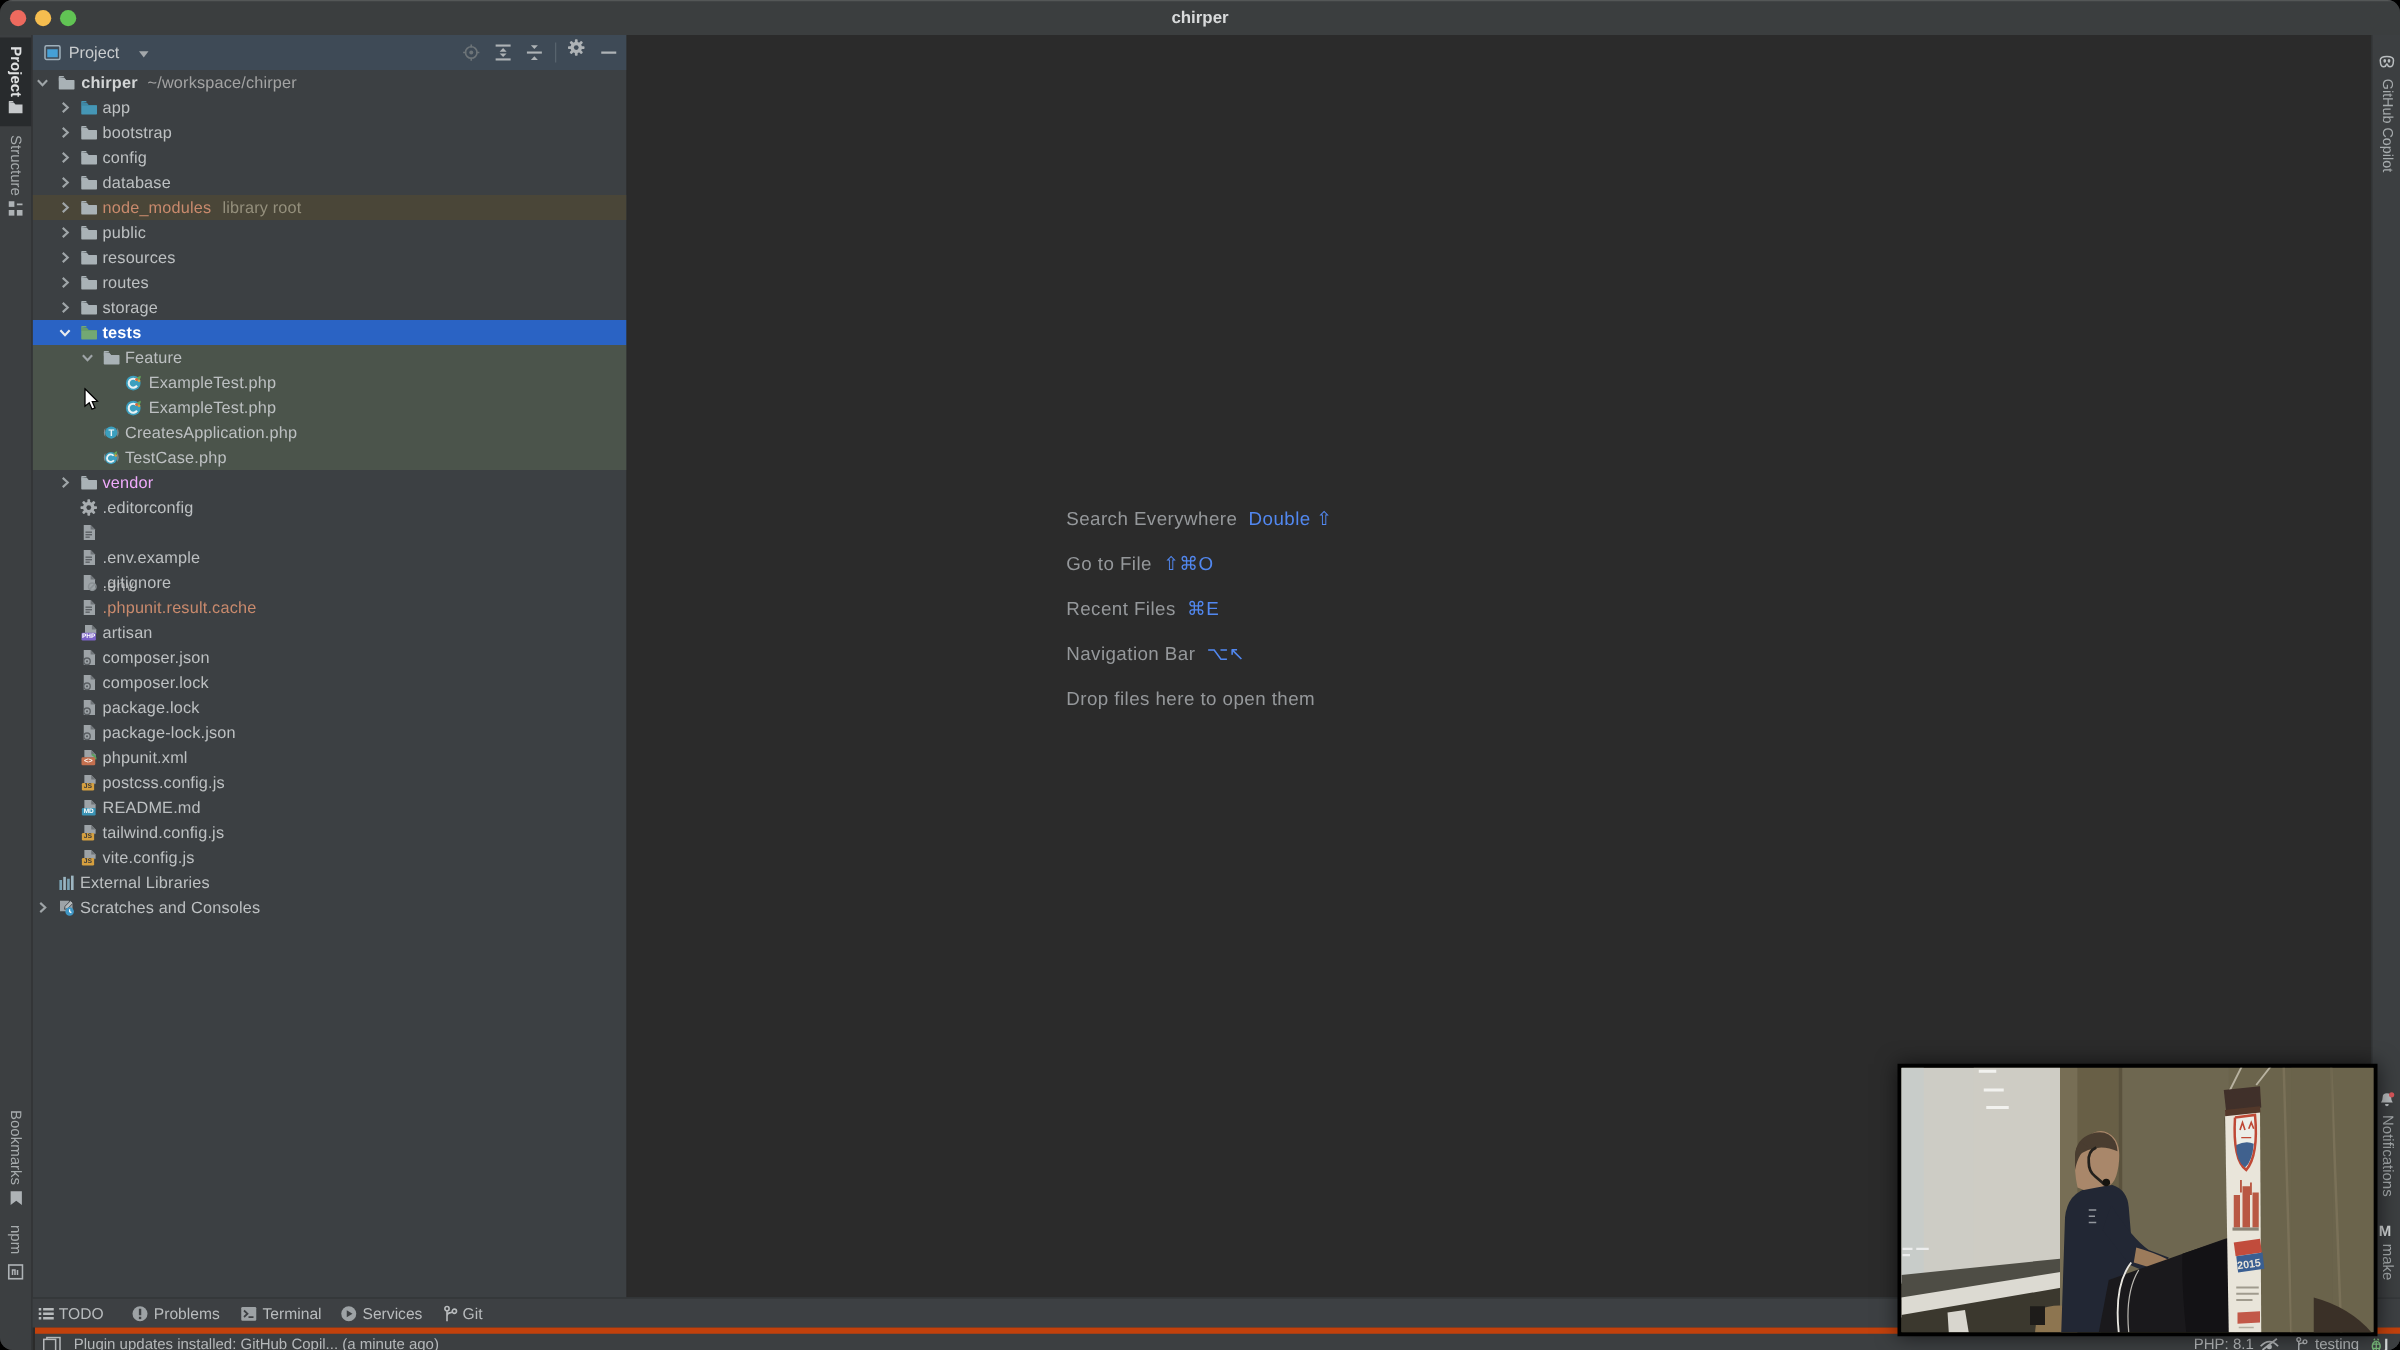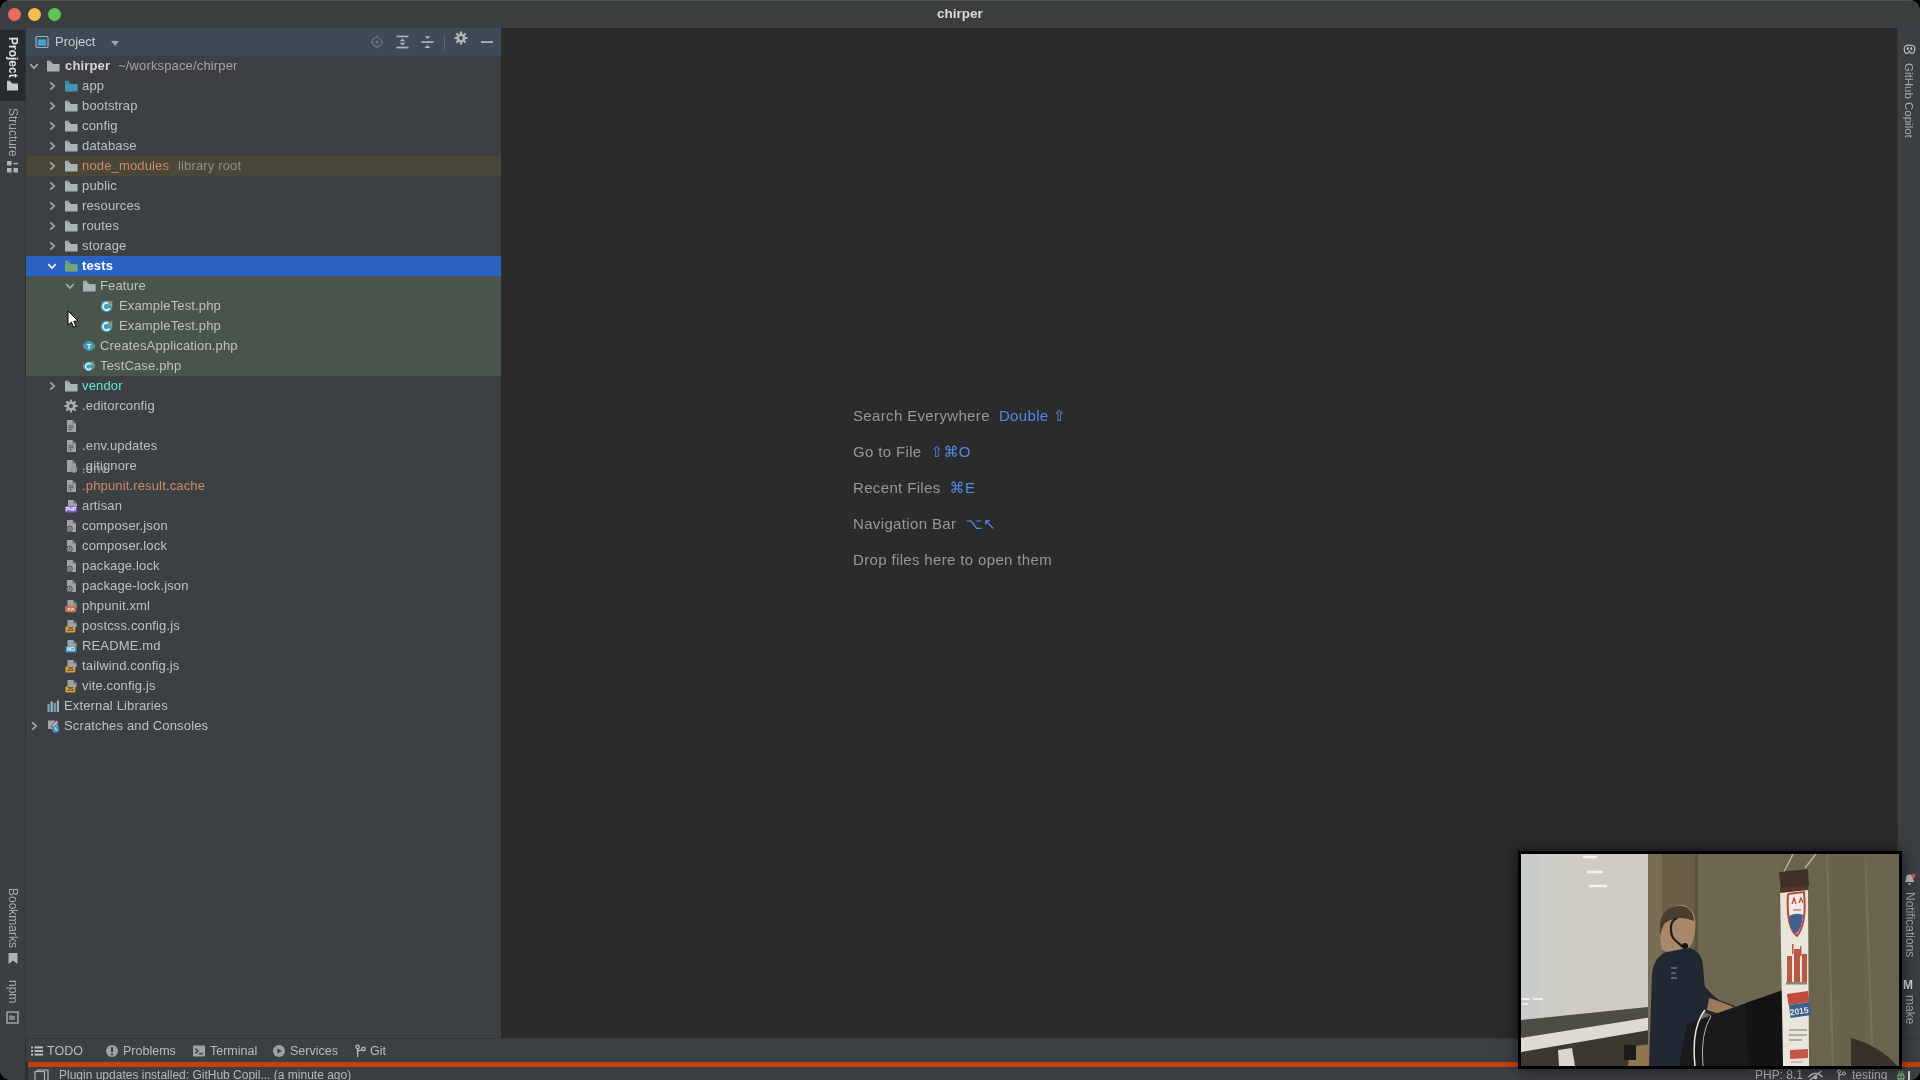--- a/index.html
+++ b/index.html
@@ -263,21 +263,21 @@
           <span class="txt" style="left:74px;">TestCase.php</span>
         </div>
     <div class="row">
           <svg class="chev" style="left:20px;" width="12" height="12" viewBox="0 0 12 12">
             <path d="M4.2 2.3 L8.2 6 L4.2 9.7" stroke="#9fa5a8" stroke-width="1.7" fill="none"></path>
           </svg>
           <svg class="ico" style="left:38px;" width="14" height="14" viewBox="0 0 14 14">
             <path d="M1 3.2 h4.4 l1.5 1.8 H13 a0.6 0.6 0 0 1 0.6 0.6 V12 a0.6 0.6 0 0 1 -0.6 0.6 H1.6 A0.6 0.6 0 0 1 1 12 z M1 3.2 V2.4 a0.6 0.6 0 0 1 0.6-0.6 h3.2 l0.6 0.7 z" fill="#a9b2b6"></path>
             <path d="M1 3.2h4.4l1.5 1.8H13l0.6 0.6H1z" fill="#a9b2b6" opacity="0.55"></path>
           </svg>
-          <span class="txt" style="left:56px;color:#5eead4;">vendor</span>
+          <span class="txt" style="left:56px;color:#f0abfc;">vendor</span>
         </div>
     <div class="row">
           <svg class="ico" style="left:38px;" width="14" height="14" viewBox="0 0 14 14">
             <rect x="5.9" y="0.4" width="2.2" height="3.2" rx="0.6" fill="#a8adb0" transform="rotate(0 7 7)"></rect>
             <rect x="5.9" y="0.4" width="2.2" height="3.2" rx="0.6" fill="#a8adb0" transform="rotate(45 7 7)"></rect>
             <rect x="5.9" y="0.4" width="2.2" height="3.2" rx="0.6" fill="#a8adb0" transform="rotate(90 7 7)"></rect>
             <rect x="5.9" y="0.4" width="2.2" height="3.2" rx="0.6" fill="#a8adb0" transform="rotate(135 7 7)"></rect>
             <rect x="5.9" y="0.4" width="2.2" height="3.2" rx="0.6" fill="#a8adb0" transform="rotate(180 7 7)"></rect>
             <rect x="5.9" y="0.4" width="2.2" height="3.2" rx="0.6" fill="#a8adb0" transform="rotate(225 7 7)"></rect>
             <rect x="5.9" y="0.4" width="2.2" height="3.2" rx="0.6" fill="#a8adb0" transform="rotate(270 7 7)"></rect>
@@ -298,21 +298,21 @@
           <span class="txt" style="left:56px;color:#a3a3a3;margin-top:43px;">.env</span>
         </div>
     <div class="row">
           <svg class="ico" style="left:38px;" width="14" height="14" viewBox="0 0 14 14">
             <path d="M3 1 h5.5 L12 4.5 V13 H3 z" fill="#9da3a7"></path>
             <path d="M8.5 1 L12 4.5 H8.5 z" fill="#6f7478"></path>
             <rect x="4.4" y="6.2" width="5.2" height="1.1" fill="#5a5f63"></rect>
             <rect x="4.4" y="8.2" width="5.2" height="1.1" fill="#5a5f63"></rect>
             <rect x="4.4" y="10.2" width="3.4" height="1.1" fill="#5a5f63"></rect>
           </svg>
-          <span class="txt" style="left:56px;">.env.updates</span>
+          <span class="txt" style="left:56px;">.env.example</span>
         </div>
     <div class="row">
           <svg class="ico" style="left:38px;" width="14" height="14" viewBox="0 0 14 14">
             <path d="M3 1 h5.5 L12 4.5 V13 H3 z" fill="#9da3a7"></path>
             <path d="M8.5 1 L12 4.5 H8.5 z" fill="#6f7478"></path>
             <circle cx="9.8" cy="10.3" r="3" fill="none" stroke="#8a9094" stroke-width="1.2"></circle>
             <path d="M7.8 12.3 L11.8 8.3" stroke="#8a9094" stroke-width="1.2"></path>
           </svg>
           <span class="txt" style="left:56px;">.gitignore</span>
         </div>

